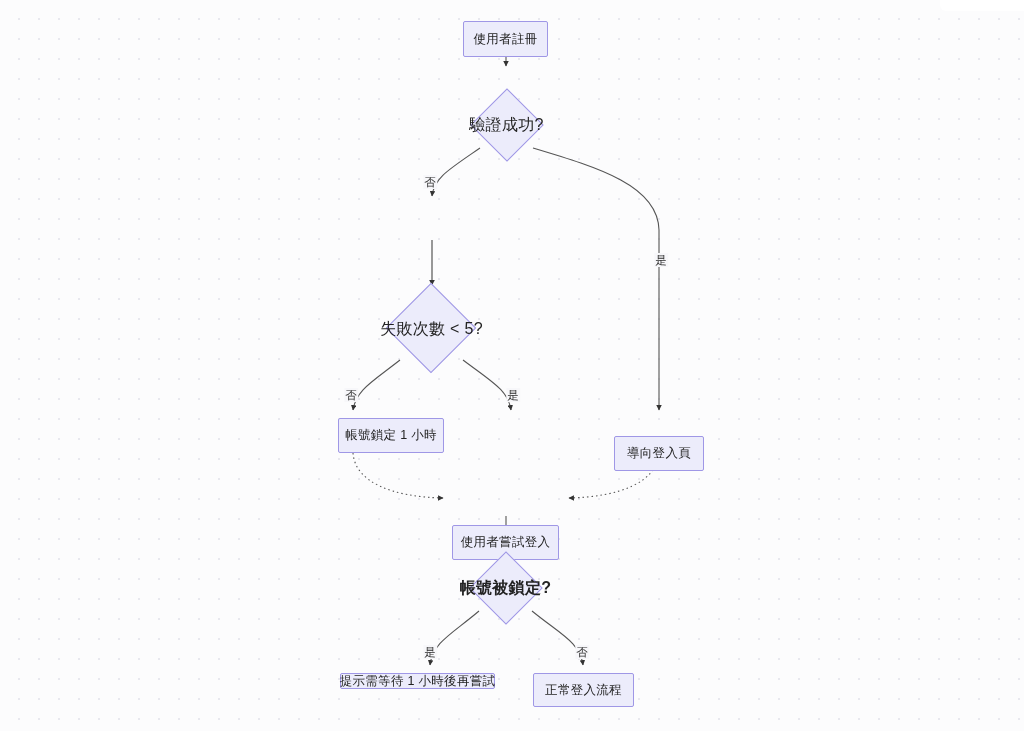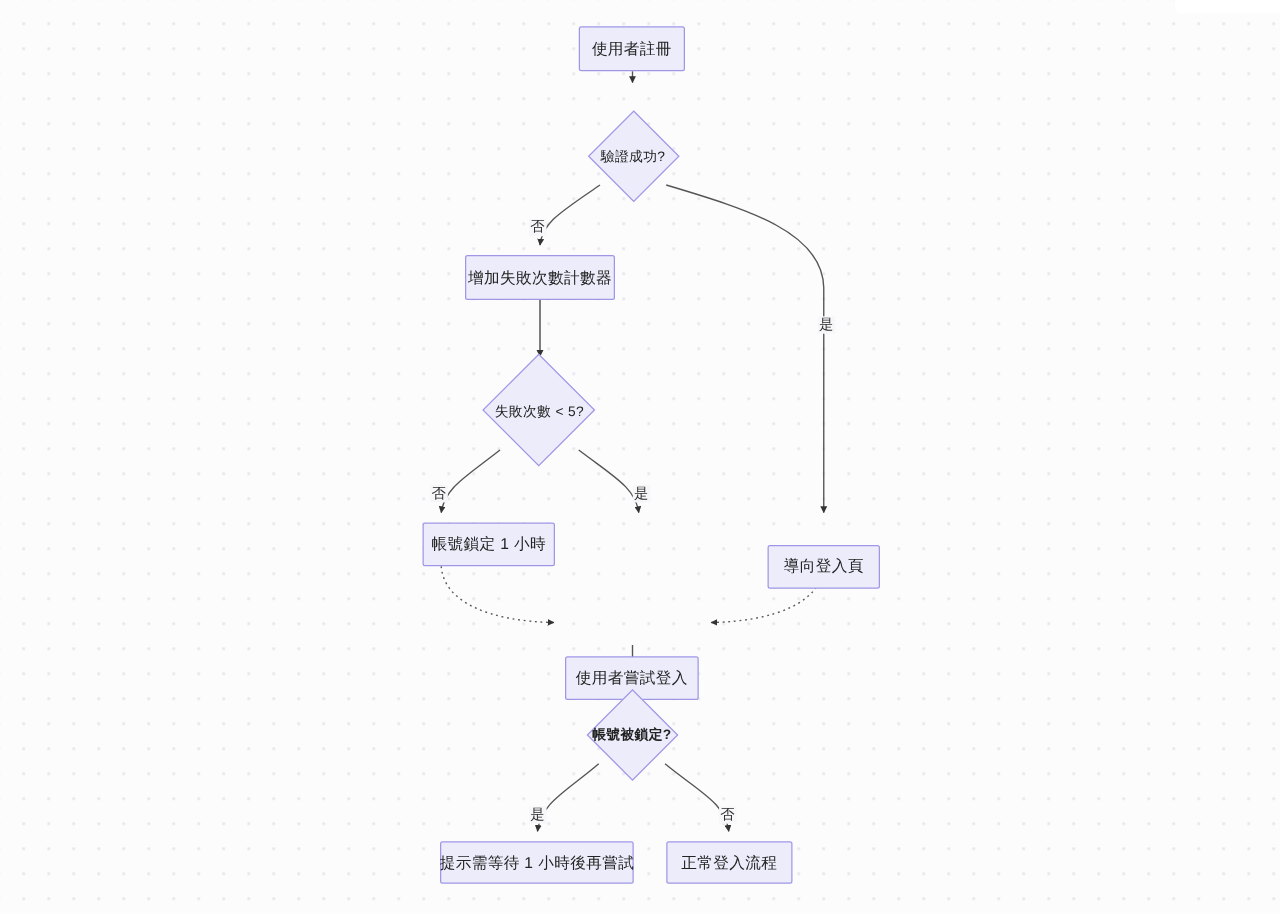--- a/index.html
+++ b/index.html
@@ -54,21 +54,21 @@
     background: #ececfb;
     border: 1px solid #9f97e6;
     transform: rotate(45deg);
     box-sizing: border-box;
   }
   .diamond-wrap .node-label {
     position: absolute;
     left: 50%;
     top: 50%;
     transform: translate(-50%, -50%);
-    font-size: 11px;
+    font-size: 16px;
     color: #232323;
     letter-spacing: 0.3px;
     white-space: nowrap;
   }
   .edge-label {
     position: absolute;
     transform: translate(-50%, -50%);
     font-size: 11.5px;
     color: #2d2d2d;
     background: #f7f7fa;
@@ -124,23 +124,20 @@
 
   <div class="node rect-node" style="left:463px; top:21px; width:85px; height:36px;">
     <span class="node-label">使用者註冊</span>
   </div>
 
   <div class="diamond-wrap" style="left:470px; top:88px; width:73px; height:73px;">
     <div class="diamond-shape" style="left:10.5px; top:10.5px; width:52px; height:52px;"></div>
     <span class="node-label">驗證成功?</span>
   </div>
 
-  <div class="node rect-node" style="left:372px; top:204px; width:120px; height:36px;">
-    <span class="node-label">增加失敗次數計數器</span>
-  </div>
 
   <div class="diamond-wrap" style="left:386px; top:283px; width:91px; height:91px;">
     <div class="diamond-shape" style="left:13px; top:13px; width:64px; height:64px;"></div>
     <span class="node-label">失敗次數 &lt; 5?</span>
   </div>
 
   <div class="node rect-node" style="left:300px; top:418px; width:106px; height:35px;margin-left:38px;">
     <span class="node-label">帳號鎖定 1 小時</span>
   </div>
 
@@ -151,21 +148,21 @@
 
   <div class="node rect-node" style="left:452px; top:481px; width:107px; height:35px;margin-top:44px;">
     <span class="node-label">使用者嘗試登入</span>
   </div>
 
   <div class="diamond-wrap" style="left:469px; top:551px; width:73px; height:73px;font-weight:bold;">
     <div class="diamond-shape" style="left:10.5px; top:10.5px; width:52px; height:52px;"></div>
     <span class="node-label">帳號被鎖定?</span>
   </div>
 
-  <div class="node rect-node" style="left:352px; top:673px; width:155px; height:34px;">
+  <div class="node rect-node" style="left:340px; top:673px; width:155px; height:16px;">
     <span class="node-label">提示需等待 1 小時後再嘗試</span>
   </div>
 
   <div class="node rect-node" style="left:533px; top:673px; width:101px; height:34px;">
     <span class="node-label">正常登入流程</span>
   </div>
 
   <div class="edge-label" style="left:430px; top:182px;">否</div>
 
   <div class="edge-label" style="left:661px; top:260px;">是</div>

